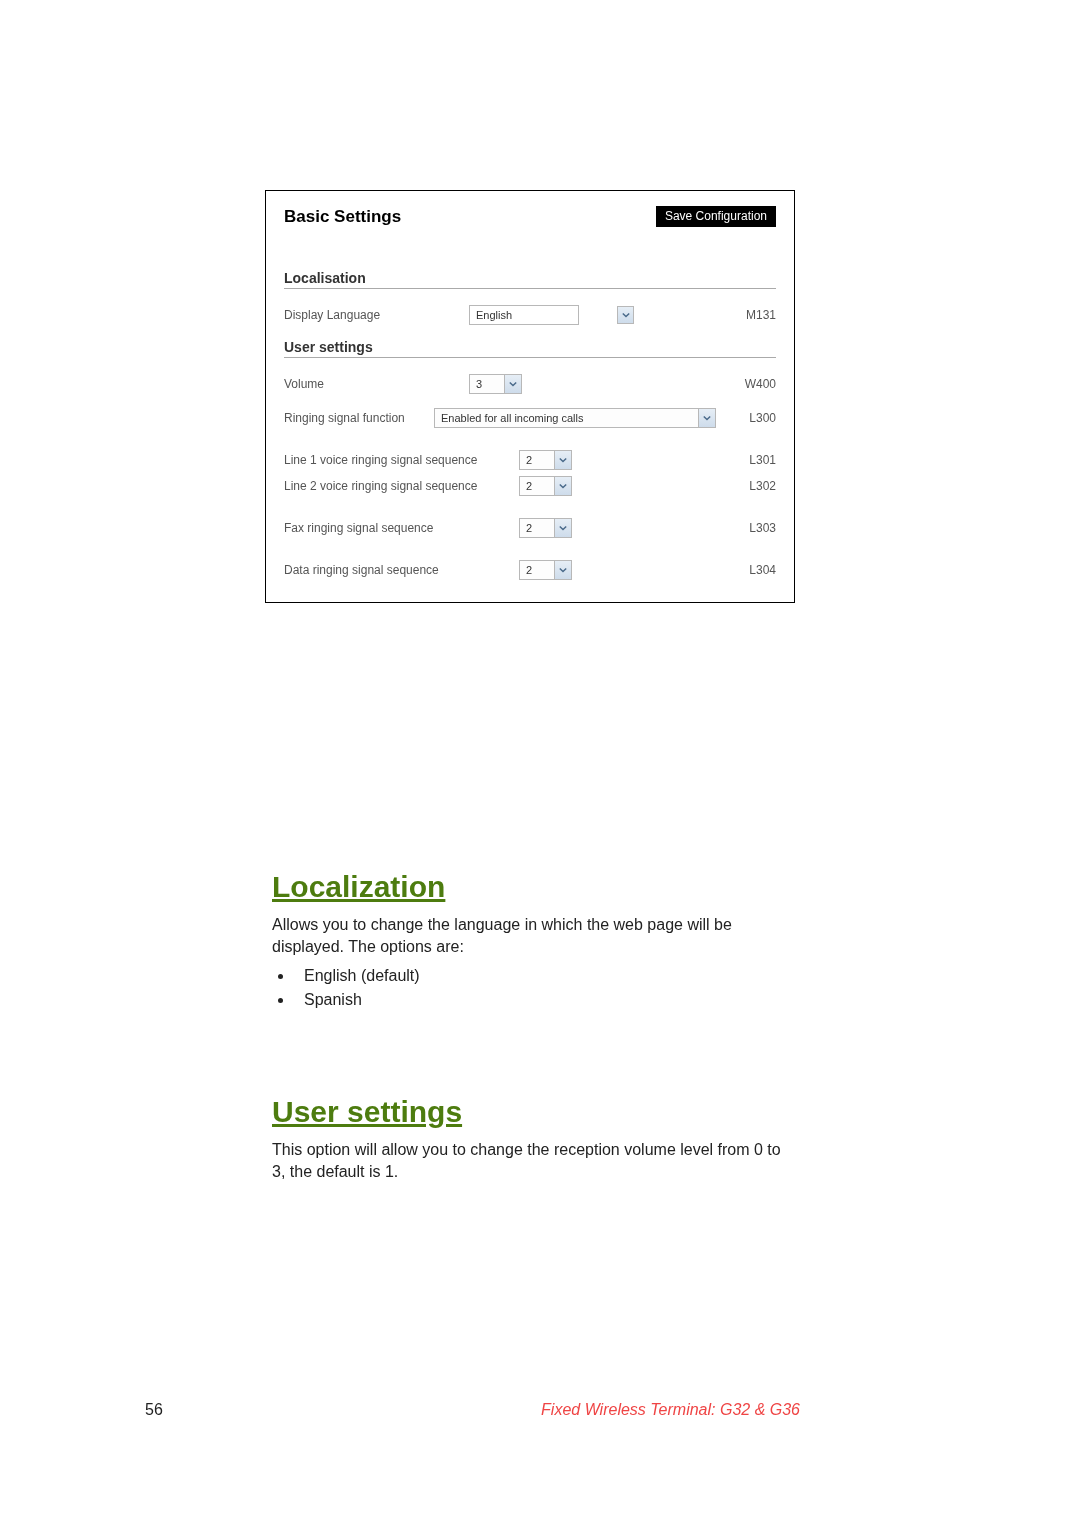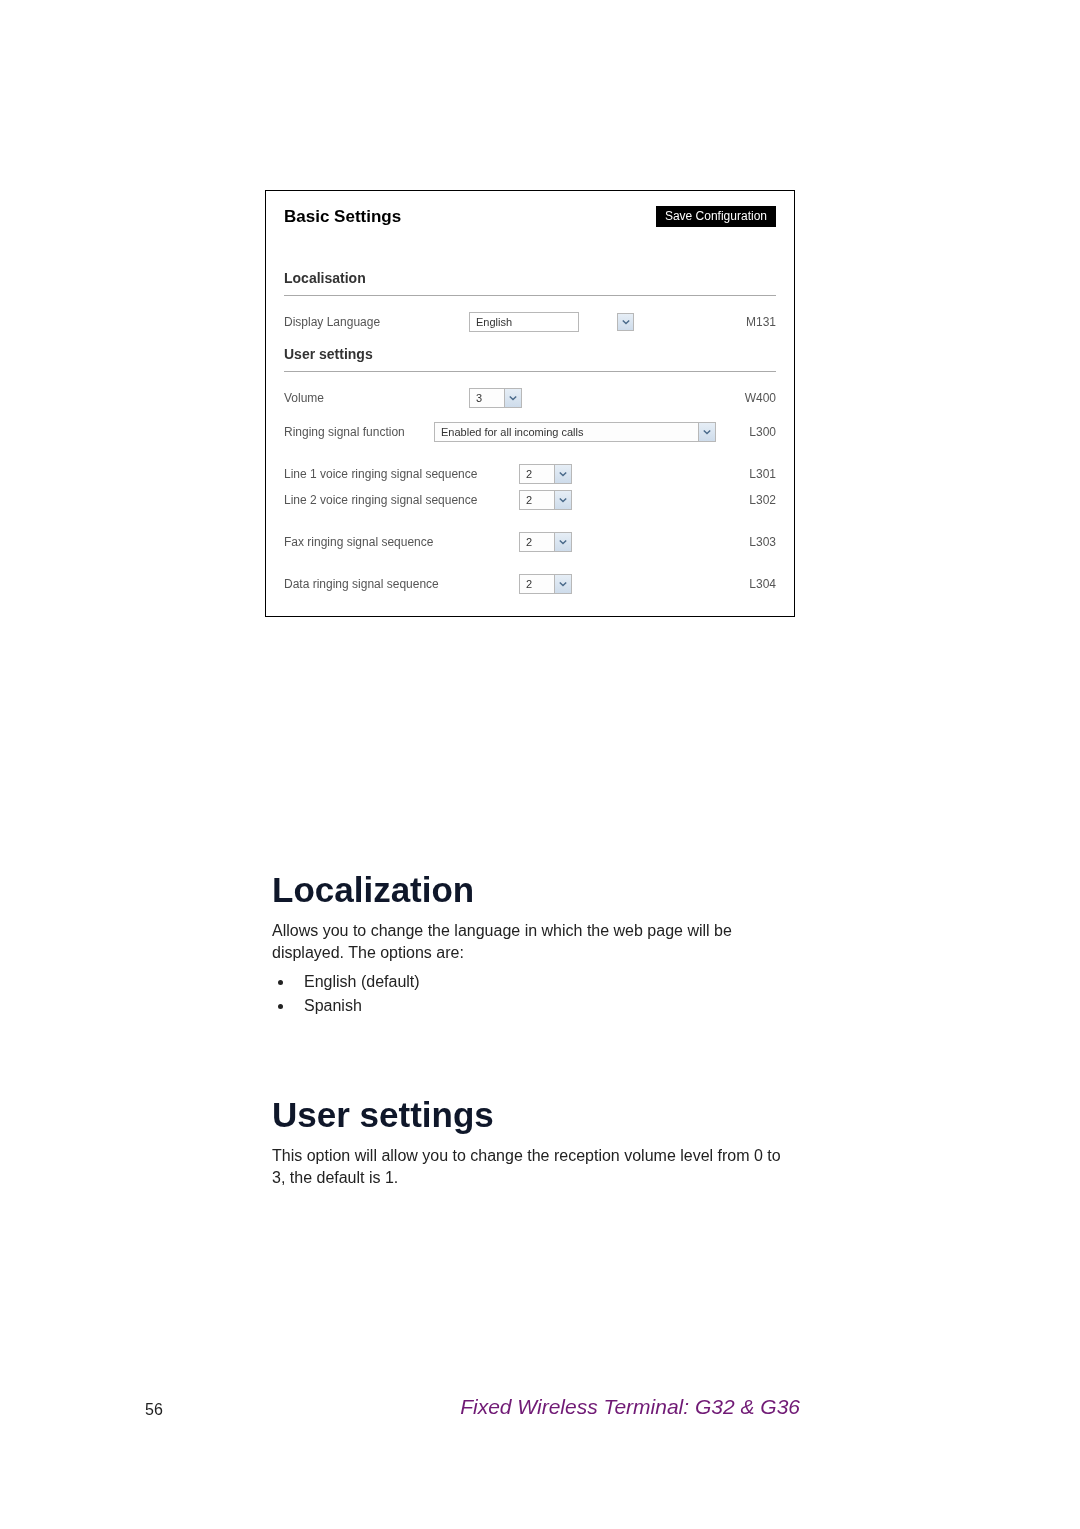--- a/index.html
+++ b/index.html
@@ -44,21 +44,21 @@
     font-size: 12px;
     padding: 3px 9px 4px 9px;
     border: none;
     cursor: pointer;
     font-family: Arial, Helvetica, sans-serif;
   }
   .section-title {
     font-size: 14px;
     font-weight: bold;
     color: #333;
-    padding-bottom: 9px;
+    padding-bottom: 2px;
     border-bottom: 1px solid #aaa;
     margin-top: 10px;
     margin-bottom: 16px;
   }
   .row {
     display: flex;
     align-items: center;
     margin-bottom: 14px;
     font-size: 12px;
     color: #555;
@@ -131,24 +131,25 @@
   }
   .lone-arrow svg { width: 8px; height: 8px; }
 
   
   .body-text {
     position: absolute;
     left: 272px;
     width: 530px;
   }
   .h2 {
-    font-size: 35px;
+    font-size: 30px;
     font-weight: bold;
-    color: #0f172a;
+    color: #4d7c0f;
     margin: 0 0 10px 0;
+    text-decoration: underline;
   }
   .p {
     font-size: 16px;
     color: #222;
     line-height: 1.35;
     margin: 0 8px 10px 0;
   }
   ul.opts {
     margin: 0 0 0 22px;
     padding: 0;
@@ -170,23 +171,23 @@
     position: absolute;
     left: 145px;
     bottom: 0;
     font-size: 16px;
     color: #222;
   }
   .footer-title {
     position: absolute;
     right: 280px;
     bottom: 0;
-    font-size: 21px;
+    font-size: 16px;
     font-style: italic;
-    color: #701a75;
+    color: #ef4444;
   }
 </style>
 </head>
 <body>
 
 <div class="page">
 
   <div class="panel">
     <div class="panel-header">
       <span class="panel-title">Basic Settings</span>

